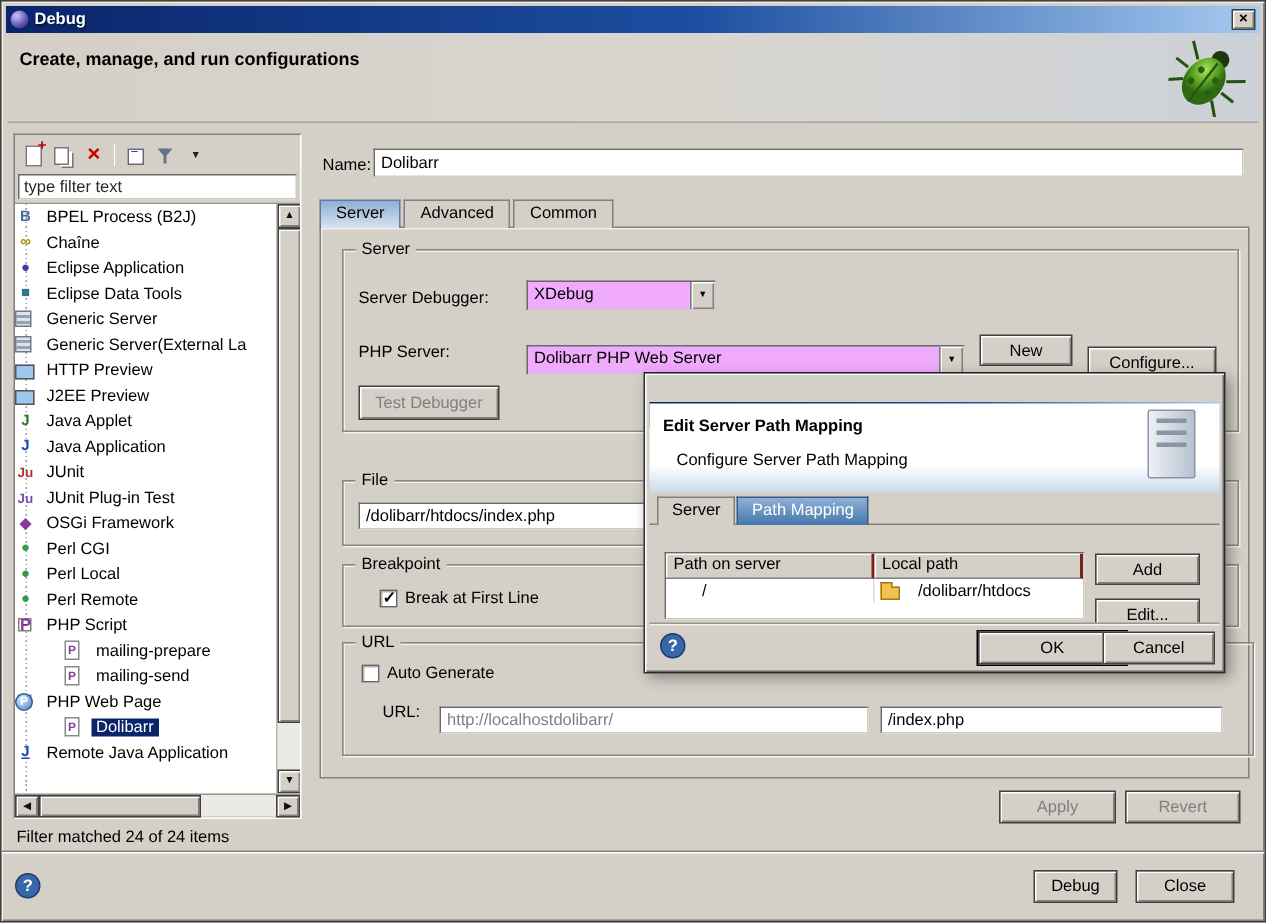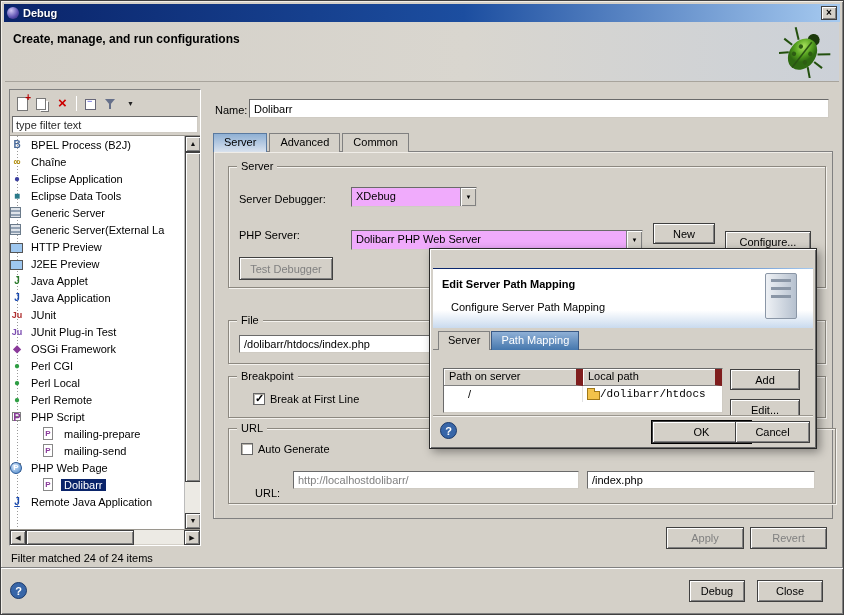--- a/index.html
+++ b/index.html
@@ -132,21 +132,21 @@
   .grp-file { left:14px; top:168px; width:598px; height:44px; }
   .file-input { position:absolute; left:10px; top:14px; width:352px; height:18px; }
   .grp-bp { left:14px; top:224px; width:598px; height:42px; }
   .cbrow { position:absolute; display:flex; align-items:center; gap:5px; }
   .cb { width:12px; height:12px; background:#fff; border:1px solid #666; flex:none; position:relative;
         box-shadow:inset 1px 1px 0 #b8b4ac; }
   .cb.checked::before { content:"✓"; position:absolute; left:1px; top:-2px; font-size:11px; font-weight:bold; }
   .bp-row { left:12px; top:16px;margin-left:12px; }
   .grp-url { left:14px; top:276px; width:608px; height:76px; }
   .auto-row { left:12px; top:14px; }
-  .lbl-url { position:absolute; left:26px; top:58px; }
+  .lbl-url { position:absolute; left:26px; top:40px; }
   .url-base { position:absolute; left:64px; top:42px; width:286px; height:18px; color:#808080; }
   .url-path { position:absolute; left:358px; top:42px; width:228px; height:18px; }
   .btn-apply { position:absolute; left:457px; top:438px; width:78px; height:22px; }
   .btn-revert { position:absolute; left:541px; top:438px; width:77px; height:22px; }
 
   
   .bottom-sep { position:absolute; left:0; right:0; top:566px; height:2px; border-top:1px solid #808080; border-bottom:1px solid #fff; }
   .help-btn { position:absolute; width:17px; height:17px; border-radius:50%; background:#3866a8; color:#fff;
               display:flex; align-items:center; justify-content:center; font-weight:bold; font-size:11px;
               border:1px solid #1c3a6a; }
@@ -169,25 +169,25 @@
   .srv-img { position:absolute; right:16px; top:4px; width:32px; height:46px; border:1px solid #8a96a6; border-radius:2px;
              background:linear-gradient(90deg,#eef1f5,#b6c1cf); }
   .srv-img i { display:block; height:3px; background:#8a96a6; margin:5px 5px 0; }
   .m-tabs { position:absolute; left:8px; top:82px; display:flex; z-index:2; }
   .m-tab { height:19px; padding:2px 9px 0; border:1px solid #808080; border-bottom:none; background:#d4d0c8; margin-right:1px; }
   .m-tab.sel { background:linear-gradient(180deg,#8fb0d6,#4577ad); color:#fff; border-color:#3a5a85; }
   .m-tabline { position:absolute; left:3px; top:100px; right:3px; border-top:1px solid #808080; }
   .m-table { position:absolute; left:13px; top:119px; width:280px; height:45px; background:#fff;
              border:1px solid; border-color:#6a6a6a #cfcbc3 #cfcbc3 #6a6a6a; overflow:hidden; }
   .m-th-row { display:flex; height:17px; }
-  .m-th { width:50%; background:#d4d0c8; border-right:7px solid #7f1d1d; border-bottom:1px solid #808080;
+  .m-th { width:50%; background:#d4d0c8; border-right:2px solid #7f1d1d; border-bottom:1px solid #808080;
           box-shadow:inset 1px 1px 0 #fff; padding:1px 5px; overflow:hidden; white-space:nowrap; }
   .m-row { display:flex; height:16px; align-items:center; }
   .m-cell1 { width:50%; padding-left:24px; border-right:1px solid #e0e0e0; height:100%; display:flex; align-items:center; }
-  .m-cell2 { width:50%; display:flex; align-items:center; gap:0; padding-left:4px;font-family:Liberation Mono, monospace; }
+  .m-cell2 { width:50%; display:flex; align-items:center; gap:12px; padding-left:4px; }
   .folder { width:13px; height:9px; background:#f2c24a; border:1px solid #a07818; position:relative; margin-top:2px; flex:none; }
   .folder::before { content:""; position:absolute; left:-1px; top:-4px; width:6px; height:3px; background:#f2c24a; border:1px solid #a07818; border-bottom:none; }
   .btn-add { position:absolute; left:300px; top:120px; width:70px; height:21px; }
   .btn-edit { position:absolute; left:300px; top:150px; width:70px; height:21px; z-index:1; }
   .m-bottom { position:absolute; left:3px; right:3px; top:166px; bottom:3px; background:#d4d0c8; z-index:3;
               border-top:1px solid #9a968e; box-shadow:inset 0 1px 0 #f4f2ee; }
   .help-modal { left:7px; top:6px; position:absolute; }
   .btn-ok { position:absolute; left:219px; top:5px; width:99px; height:22px;
             box-shadow:inset 1px 1px 0 #fff, inset -1px -1px 0 #808080, 0 0 0 1px #000; }
   .btn-cancel { position:absolute; left:302px; top:5px; width:75px; height:22px; }

